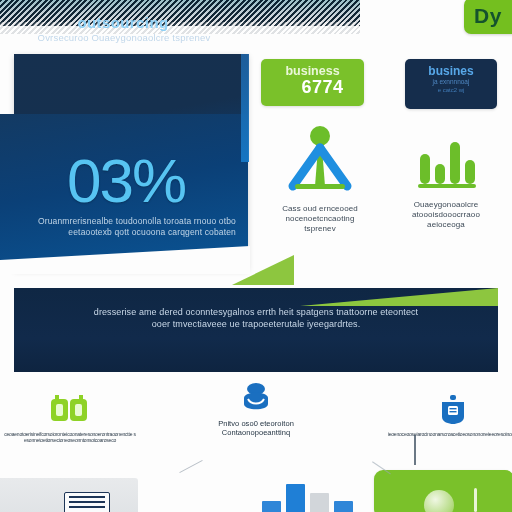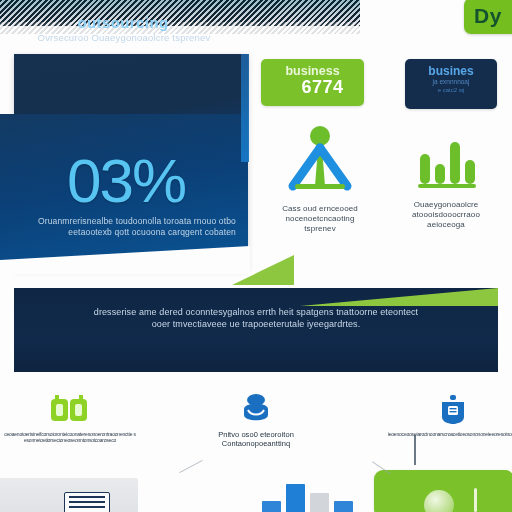--- a/index.html
+++ b/index.html
@@ -131,21 +131,21 @@
   .band-text{
     position:absolute;left:34px;top:306px;width:444px;text-align:center;
     color:#c9d8e8;font-size:9px;line-height:12px;letter-spacing:.1px;
     filter:blur(.5px);
   }
   .band-text div{white-space:nowrap;overflow:hidden;}
 
   
   .bfeat{position:absolute;width:150px;text-align:center;}
   .bfeat-1{left:-5px;top:393px;}
-  .bfeat-2{left:181px;top:393px;}
+  .bfeat-2{left:181px;top:382px;}
   .bfeat-3{left:378px;top:395px;}
   .bfeat-cap{
     color:#263645;font-size:7.5px;line-height:9px;margin-top:5px;
     filter:blur(.45px);letter-spacing:.05px;
   }
   .micro{
     color:#2b3a48;font-size:5px;line-height:6px;letter-spacing:-0.2px;
     filter:blur(.3px);word-break:break-all;
   }
 

